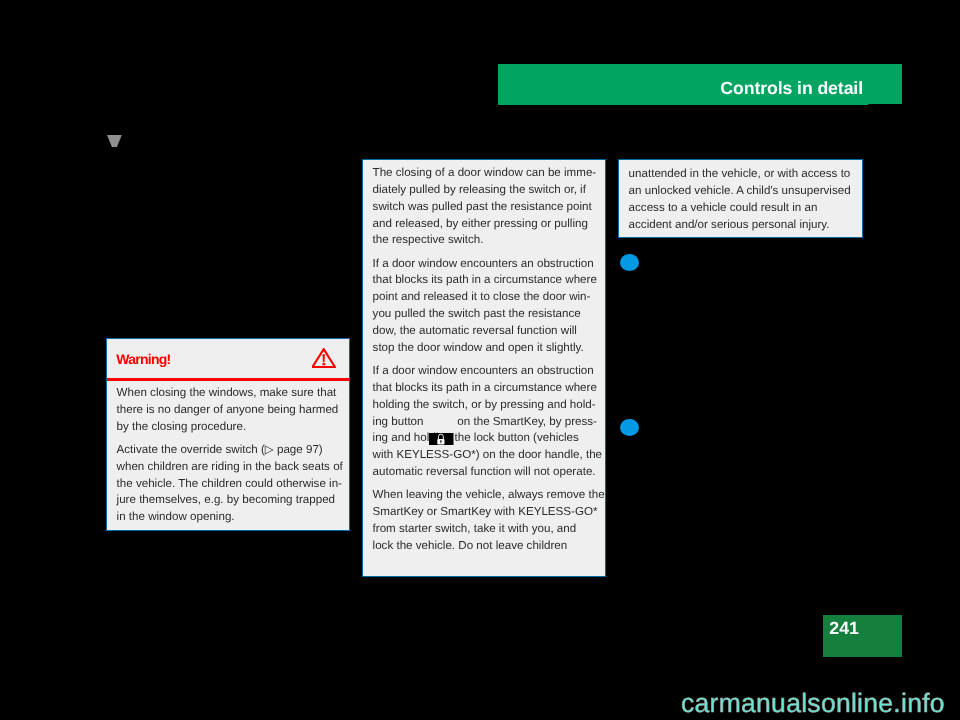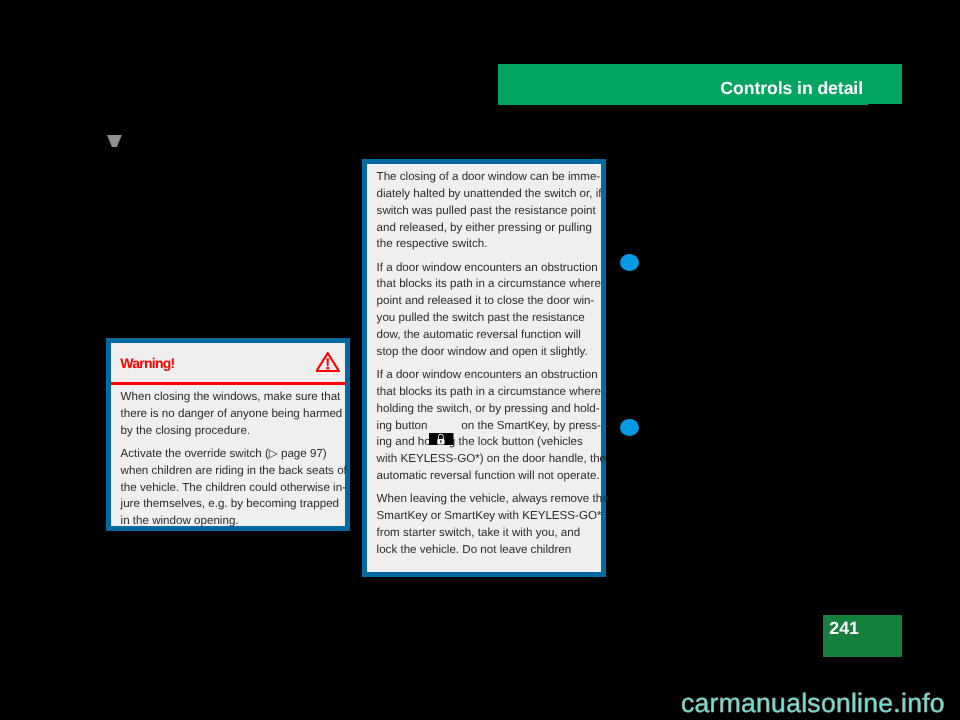--- a/index.html
+++ b/index.html
@@ -17,21 +17,21 @@
   
   .hdr { position:absolute; left:498px; top:64px; width:403.5px; height:39.8px; background:#02a462; }
   .hdr-step { position:absolute; left:498px; top:100px; width:370.2px; height:4.8px; background:#02a462; }
   .hdr-title { position:absolute; right:38.5px; top:16px; color:#fff;
       font-weight:bold; font-size:17.7px; line-height:1; letter-spacing:-0.1px; }
 
   
   .tri-marker { position:absolute; left:107px; top:135px; width:15px; height:12px; line-height:0; }
 
   
-  .box { position:absolute; background:#efefef; border:5px solid #0369a1; }
+  .box { position:absolute; background:#efefef; border:1px solid #0369a1; }
   #box-mid  { left:362px; top:159px; width:244px; height:418px; }
   #box-r1   { left:618px; top:159px; width:245px; height:79px; }
   #box-warn { left:106px; top:338px; width:244px; height:193px; }
 
   .bodytext { font-size:11.6px; color:#2a2a2c; }
   .ln { display:block; line-height:16.85px; white-space:pre; }
   .pad { padding:5.1px 9.6px 0 9.6px; }
   #box-r1 .pad { padding-top:6.1px; }
   .warn-pad { padding-top:4px; }
   .bodytext p { margin:0 0 6.3px 0; }
@@ -77,21 +77,21 @@
   <div class="tri-marker">
     <svg width="15" height="12" viewBox="0 0 15 12" aria-hidden="true">
         <path d="M0 0 H14.8 L9.9 12 H4.9 Z" fill="#8f8f8f"></path>
       </svg>
   </div>
 
   <div class="box" id="box-mid">
     <div class="bodytext pad">
         <p>
           <span class="ln">The closing of a door window can be imme-</span>
-          <span class="ln">diately halted by unattended the switch or, if</span>
+          <span class="ln">diately pulled by releasing the switch or, if</span>
           <span class="ln">switch was pulled past the resistance point</span>
           <span class="ln">and released, by either pressing or pulling</span>
           <span class="ln">the respective switch.</span>
         </p>
         <p>
           <span class="ln">If a door window encounters an obstruction</span>
           <span class="ln">that blocks its path in a circumstance where</span>
           <span class="ln">point and released it to close the door win-</span>
           <span class="ln">you pulled the switch past the resistance</span>
           <span class="ln">dow, the automatic reversal function will</span>
@@ -108,20 +108,30 @@
         </p>
         <p>
           <span class="ln">When leaving the vehicle, always remove the</span>
           <span class="ln">SmartKey or SmartKey with KEYLESS-GO*</span>
           <span class="ln">from starter switch, take it with you, and</span>
           <span class="ln">lock the vehicle. Do not leave children</span>
         </p>
       </div>
   </div>
 
+  <div class="box" id="box-r1">
+    <div class="bodytext pad">
+        <p>
+          <span class="ln">unattended in the vehicle, or with access to</span>
+          <span class="ln">an unlocked vehicle. A child's unsupervised</span>
+          <span class="ln">access to a vehicle could result in an</span>
+          <span class="ln">accident and/or serious personal injury.</span>
+        </p>
+      </div>
+  </div>
 
   <div class="box" id="box-warn">
     <div class="warn-head">
       <div class="warn-title">Warning!</div>
       <div class="warn-icon">
         <svg width="24" height="20" viewBox="0 0 24 20" aria-hidden="true">
             <path d="M11.7 1.1 L22.9 18.9 L0.5 18.9 Z" fill="none" stroke="#fe0000" stroke-width="2.05" stroke-linejoin="miter" stroke-miterlimit="4"></path>
             <path d="M10.55 6.2 L12.9 6.2 L12.55 14.3 L10.9 14.3 Z" fill="#fe0000"></path>
             <rect x="10.4" y="15.1" width="2.95" height="2.2" fill="#fe0000"></rect>
           </svg>

